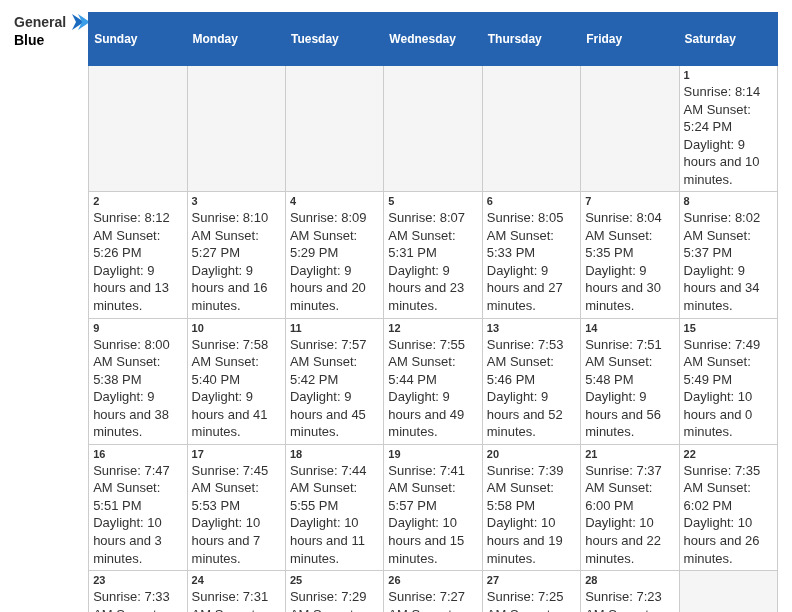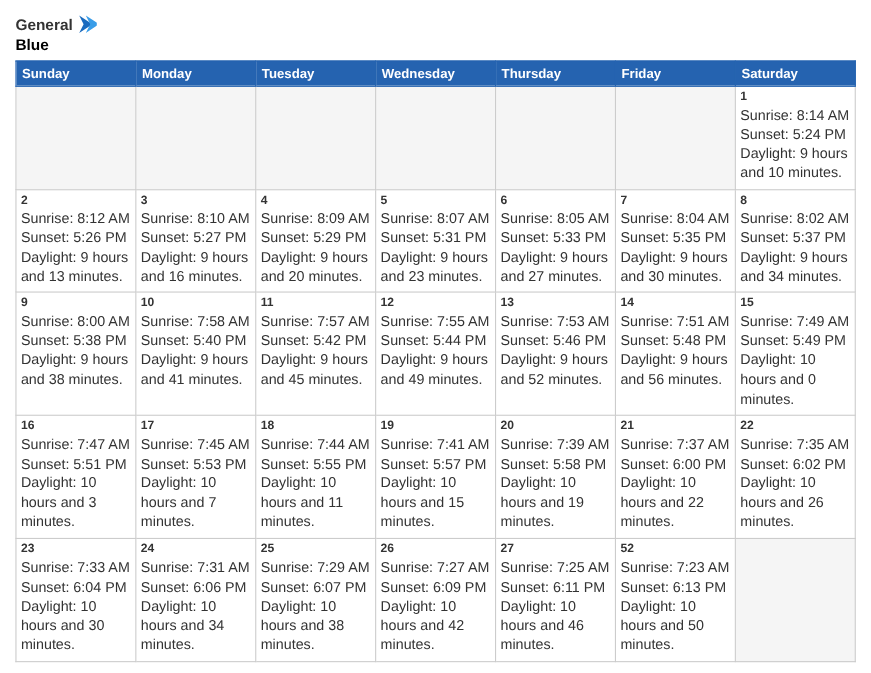--- a/index.html
+++ b/index.html
@@ -8,21 +8,20 @@
       background: #fff;
       width: 792px;
       height: 612px;
       overflow: hidden;
     }
     .page {
       width: 792px;
       height: 612px;
       padding: 12px 14px 10px 14px;
       display: flex;
-      flex-direction: column;
     }
     .header {
       display: flex;
       align-items: flex-start;
       justify-content: space-between;
       margin-bottom: 6px;
     }
     .logo {
       display: flex;
       align-items: center;
@@ -47,21 +46,21 @@
       border-collapse: collapse;
       width: 100%;
       table-layout: fixed;
     }
     .calendar th {
       background: #2563b0;
       color: #fff;
       font-size: 12px;
       font-weight: bold;
       text-align: left;
-      padding: 4px 5px;
+      padding: 19px 5px;
       border: 1px solid #2563b0;
     }
     .calendar td {
       border: 1px solid #ccc;
       vertical-align: top;
       padding: 3px 4px;
       font-size: 9.5px;
       color: #333;
       background: #fff;
       height: 82px;
@@ -288,21 +287,21 @@
 Sunset: 6:09 PM
 Daylight: 10 hours and 42 minutes.</div>
           </td>
           <td>
             <span class="day-num">27</span>
             <div class="day-info">Sunrise: 7:25 AM
 Sunset: 6:11 PM
 Daylight: 10 hours and 46 minutes.</div>
           </td>
           <td>
-            <span class="day-num">52</span>
+            <span class="day-num">28</span>
             <div class="day-info">Sunrise: 7:23 AM
 Sunset: 6:13 PM
 Daylight: 10 hours and 50 minutes.</div>
           </td>
           <td class="empty"></td>
         </tr>
       </tbody>
   </table>
 </div>
 

